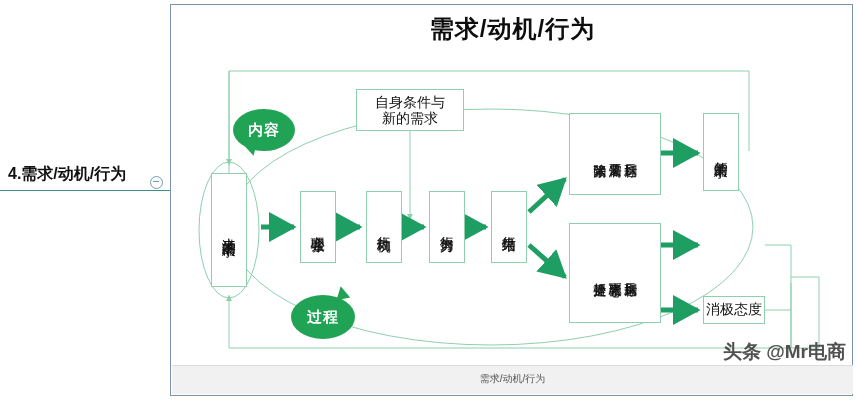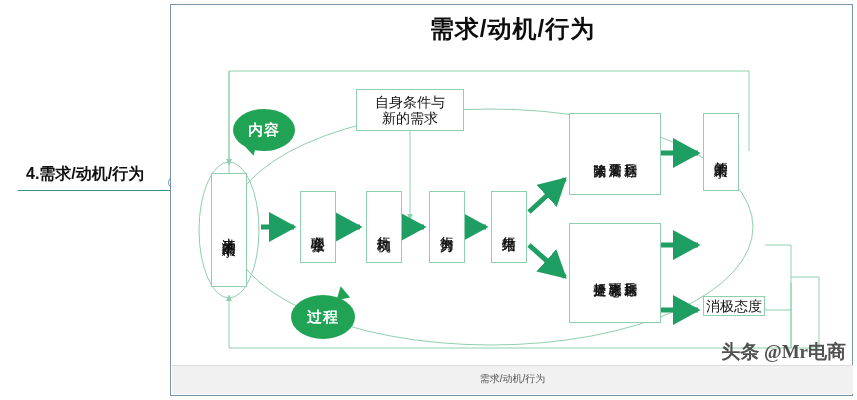--- a/index.html
+++ b/index.html
@@ -4,21 +4,21 @@
 <style>
   html,body{margin:0;padding:0;}
   body{
     width:857px;height:400px;
     background:#ffffff;
     font-family:"Liberation Sans","DejaVu Sans",sans-serif;
     overflow:hidden;position:relative;
   }
   
   #mindmap-node{
-    position:absolute;left:18px;top:160px;width:172px;height:40px;padding-left:28px;
+    position:absolute;left:0;top:160px;width:172px;height:40px;padding-left:28px;
   }
   #mindmap-label{
     position:absolute;left:8px;top:4px;
     font-size:16px;font-weight:bold;color:#111;
     letter-spacing:0px;white-space:nowrap;
   }
   #mindmap-underline{
     position:absolute;left:0;top:30px;width:172px;height:1px;
     background:#3b8f8d;
   }
@@ -47,21 +47,20 @@
     background:#f1f1f1;border-top:1px solid #dcdcdc;
   }
   #slide-footer-text{
     position:absolute;left:0;top:6px;width:681px;text-align:center;
     font-size:10px;color:#555;
   }
   #watermark{
     position:absolute;right:6px;bottom:30px;
     font-size:19px;font-weight:bold;color:#3a3a3a;opacity:.88;
     white-space:nowrap;
-    font-family:Liberation Serif, serif;
   }
   
   #canvas{position:absolute;left:0;top:0;width:683px;height:392px;}
   #canvas svg{position:absolute;left:0;top:0;}
   
   .box{
     position:absolute;box-sizing:border-box;
     border:1px solid #8fcfae;background:#ffffff;
     color:#111;display:flex;align-items:center;justify-content:center;
   }
@@ -201,20 +200,20 @@
 
     <div class="vcols" style="left:398px;top:218px;width:92px;height:100px;">
       <div class="col">未达到目标</div>
       <div class="col">心理更紧张</div>
       <div class="col">遭受挫折</div>
     </div>
 
     <div class="box vbox" style="left:532px;top:108px;width:36px;height:78px;">新的需求</div>
 
 
-    <div class="box hbox" style="left:532px;top:291px;width:62px;height:20px;">消极态度</div>
+    <div class="box hbox" style="left:532px;top:291px;width:62px;height:28px;font-family:Liberation Serif, serif;">消极态度</div>
   </div>
 
   <div id="watermark">头条 @Mr电商</div>
   <div id="slide-footerbar">
     <div id="slide-footer-text">需求/动机/行为</div>
   </div>
 </div>
 
 </body></html>

